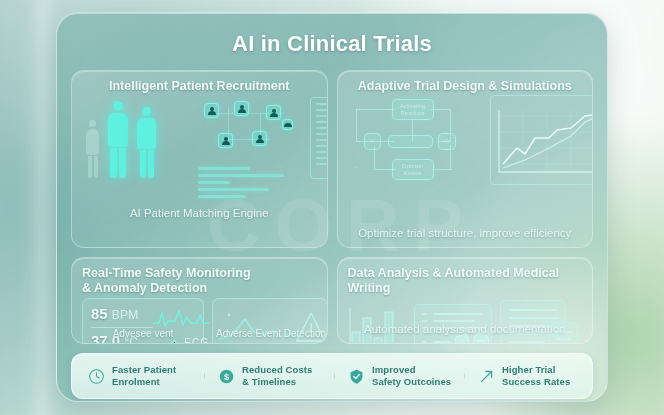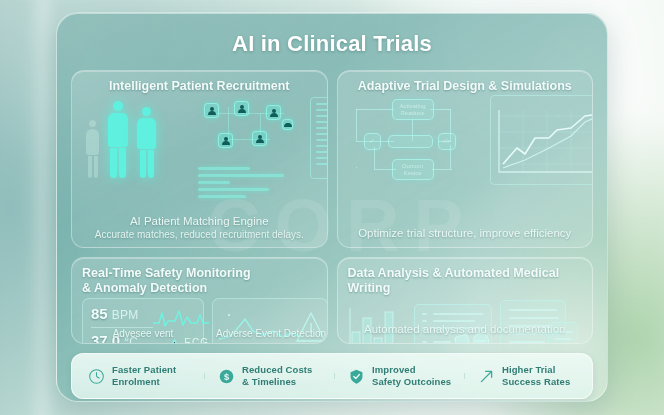--- a/index.html
+++ b/index.html
@@ -115,21 +115,21 @@
   }
 
   .panel-caption {
     position: absolute;
     left: 0; right: 0;
     text-align: center;
     color: #eaf7f4;
     font-size: 11px;
     text-shadow: 0 1px 2px rgba(30,80,80,.3);
   }
-  .cap-main { bottom: 20px; font-size: 11.5px; }
+  .cap-main { bottom: 28px; font-size: 11.5px; }
   .cap-sub  { bottom: 7px;  font-size: 10px; color: #e2f3ef; }
   .cap-solo { bottom: 8px;  font-size: 11.5px; }
 
   
   .art { position: absolute; }
 
   
   .people { left: 14px; top: 30px; display: flex; align-items: flex-end; gap: 9px; }
   .body { position: relative; }
   .body .head {
@@ -332,21 +332,20 @@
           <i style="width:80%"></i>
           <i style="width:45%"></i>
         <i style="width:88%"></i>
           <i style="width:66%"></i>
           <i style="width:78%"></i>
         <i style="width:52%"></i>
           <i style="width:84%"></i>
       </div>
 
       <div class="panel-caption cap-main">AI Patient Matching Engine</div>
-      <div class="panel-caption cap-sub">Accurate matches, reduced recruitment delays.</div>
     </div>
 
     <div class="panel panel-top">
       <div class="panel-title" style="text-align:center">Adaptive Trial Design &amp; Simulations</div>
 
       <div class="art flow">
         <div class="fline" style="left:6px;  top:12px; width:1px; height:32px;"></div>
         <div class="fline" style="left:6px;  top:12px; width:38px; height:1px;"></div>
         <div class="fline" style="left:6px;  top:44px; width:18px; height:1px;"></div>
         <div class="fline" style="left:100px;top:12px; width:1px; height:32px;"></div>

